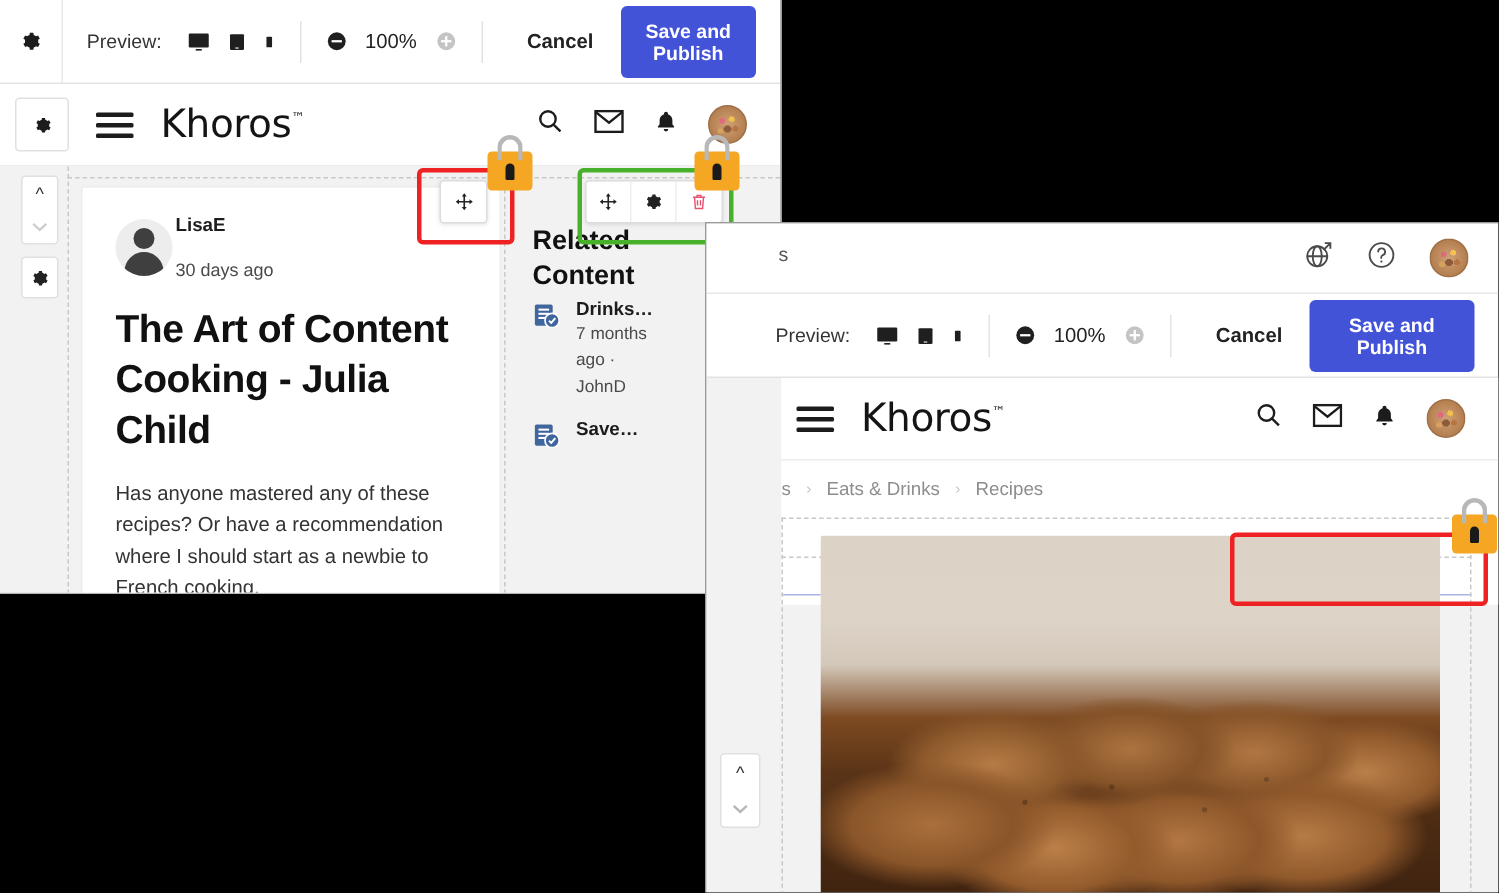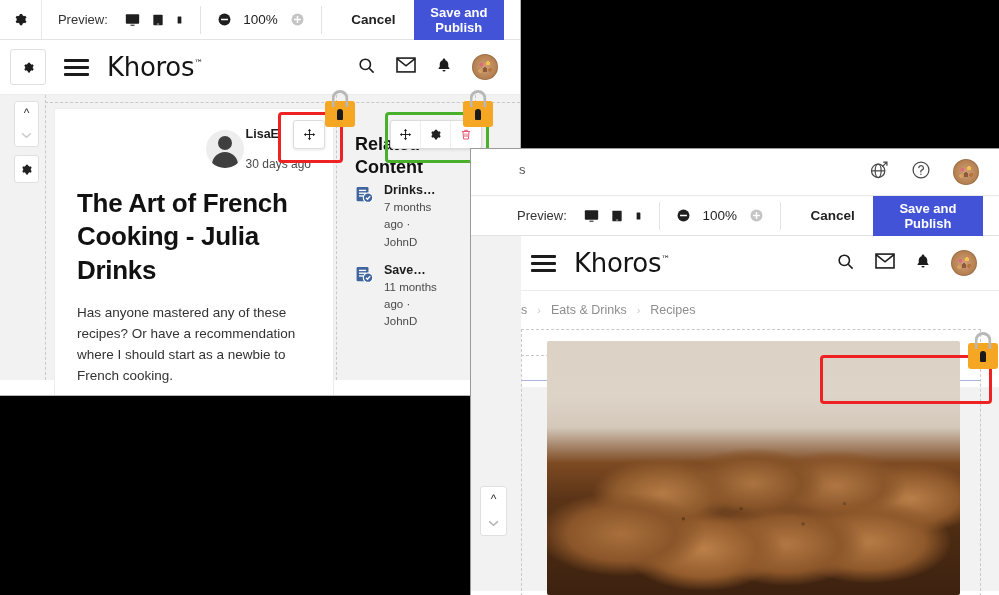--- a/index.html
+++ b/index.html
@@ -7,21 +7,21 @@
     width: 999px; height: 595px;
     overflow: hidden;
     background: #000;
     font-family: "Liberation Sans", sans-serif;
   }
   #root { position: relative; width: 999px; height: 595px; background:#000; }
 
   
   .toolbar {
     display:flex; align-items:center;
-    height:40px; background:#fff;
+    height:56px; background:#fff;
     border-bottom:1px solid #e3e3e3;
     font-size:13px; color:#2b2b2b;
   }
   .tb-gear {
     width:54px; display:flex; align-items:center; justify-content:center;
     border-right:1px solid #e8e8e8; height:100%;
   }
   .tb-sect {
     display:flex; align-items:center; gap:10px;
     padding:0 16px; height:100%;
@@ -97,21 +97,21 @@
   .dashrow {
     position:absolute; left:0; right:0;
     border-top:1px dashed #c8c8c8;
   }
 
   .article-card {
     position:absolute; left:9px; top:13px; width:280px; bottom:-60px;
     background:#fff; border:1px solid #ececec; border-radius:2px;
     padding:18px 22px;
   }
-  .author-row { display:flex; align-items:center; gap:2px;justify-content:flex-end; }
+  .author-row { display:flex; align-items:center; gap:2px; }
   .author-ava {
     width:38px; height:38px; border-radius:50%;
     background:#ededed; position:relative; overflow:hidden; flex:0 0 38px;
   }
   .author-ava::before {
     content:""; position:absolute; left:50%; top:6px; transform:translateX(-50%);
     width:14px; height:14px; border-radius:50%; background:#3f3f3f;
   }
   .author-ava::after {
     content:""; position:absolute; left:50%; top:22px; transform:translateX(-50%);
@@ -369,21 +369,21 @@
         <div class="vdash" style="left:430px;"></div>
 
         <div class="article-card">
           <div class="author-row">
             <div class="author-ava"></div>
             <div>
               <div class="author-name">LisaE</div>
               <div class="author-time">30 days ago</div>
             </div>
           </div>
-          <div class="art-title">The Art of French Cooking - Julia Drinks</div>
+          <div class="art-title">The Art of Content Cooking - Julia Child</div>
           <div class="art-body">Has anyone mastered any of these recipes? Or have a recommendation where I should start as a newbie to French cooking.</div>
         </div>
 
         <div class="rc-col">
           <div class="rc-title">Related Content</div>
           <div class="rc-list">
 
             <div class="rc-item">
               <span class="rc-ic">
                 <svg width="19" height="19" viewBox="0 0 24 24">
@@ -407,21 +407,20 @@
                   <rect x="2" y="2.5" width="15" height="18" rx="1.5" fill="#41669e"></rect>
                   <rect x="5" y="6" width="9" height="1.7" fill="#fff"></rect>
                   <rect x="5" y="9.5" width="9" height="1.7" fill="#fff"></rect>
                   <rect x="5" y="13" width="6" height="1.7" fill="#fff"></rect>
                   <circle cx="16.5" cy="16" r="6" fill="#41669e" stroke="#fff" stroke-width="1.4"></circle>
                   <path d="M13.9 16.2 L15.8 18 L19.2 14" stroke="#fff" stroke-width="1.7" fill="none"></path>
                 </svg>
               </span>
               <div>
                 <div class="rc-name">Save…</div>
-                <div class="rc-meta">11 months ago · JohnD</div>
               </div>
             </div>
 
 
           </div>
         </div>
       </div>
     </div>
 
     <div class="sel red" style="left:278px; top:112px; width:65px; height:51px;"></div>

